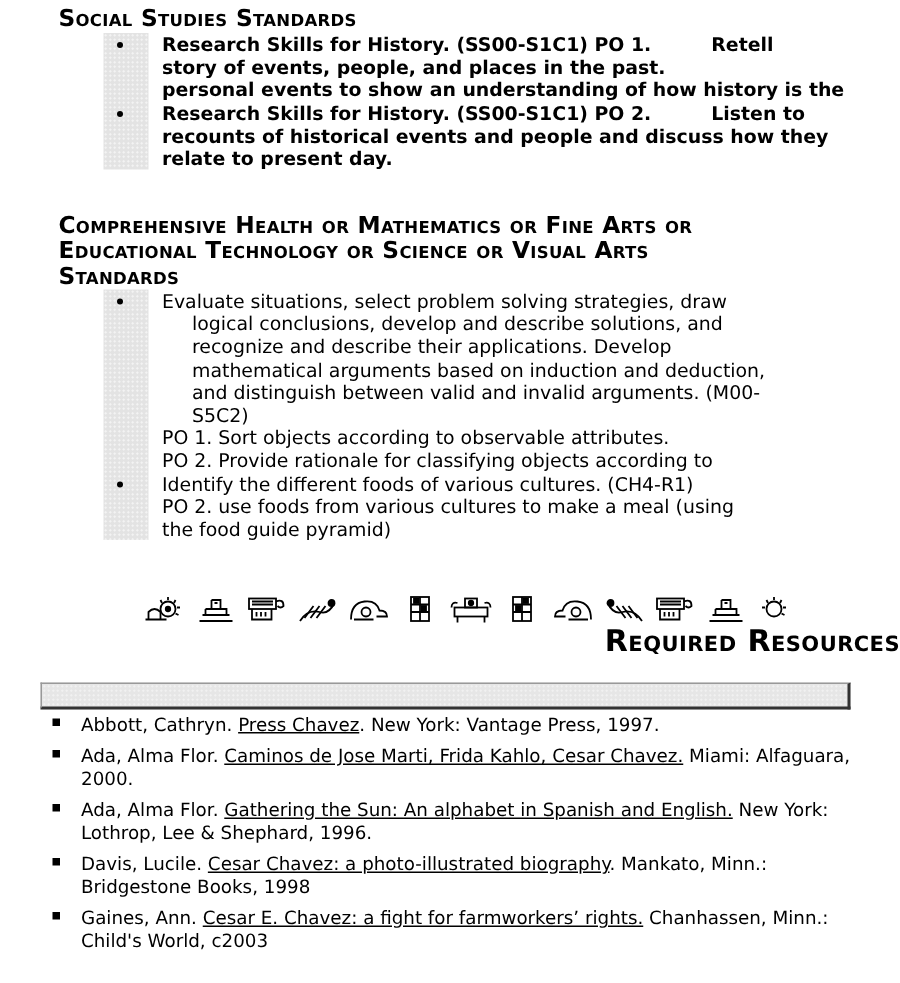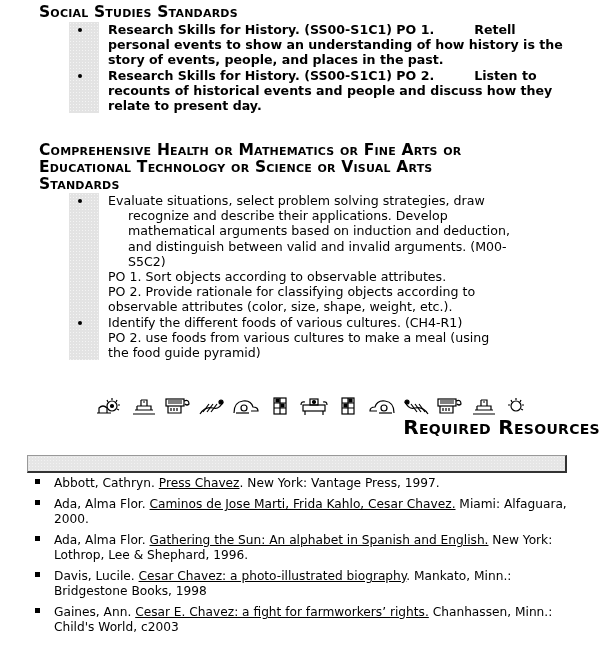--- a/index.html
+++ b/index.html
@@ -136,49 +136,49 @@
 <body>
 
 <h2 class="heading" style="top:4px;">Social Studies Standards</h2>
 
 <div class="std-block" style="top:22px;font-weight:bold;">
   <div class="shade"></div>
   <div class="std-line">
     <span class="bullet-dot"></span>
     <span>Research Skills for History. (SS00-S1C1) PO 1.</span><span class="tab-gap"></span><span>Retell</span>
   </div>
+  <div class="std-line">story of events, people, and places in the past.</div>
   <div class="std-line">personal events to show an understanding of how history is the</div>
-  <div class="std-line">story of events, people, and places in the past.</div>
   <div class="std-line">
     <span class="bullet-dot"></span>
     <span>Research Skills for History. (SS00-S1C1) PO 2.</span><span class="tab-gap"></span><span>Listen to</span>
   </div>
   <div class="std-line">recounts of historical events and people and discuss how they</div>
   <div class="std-line">relate to present day.</div>
 </div>
 
 <div class="heading" style="top:142px;">
   <div>Comprehensive Health or Mathematics or Fine Arts or</div>
   <div>Educational Technology or Science or Visual Arts</div>
   <div>Standards</div>
 </div>
 
 <div class="std-block" style="top:193px;">
   <div class="shade"></div>
   <div class="std-line">
     <span class="bullet-dot"></span>
     <span>Evaluate situations, select problem solving strategies, draw</span>
   </div>
+  <div class="std-line indent">logical conclusions, develop and describe solutions, and</div>
   <div class="std-line indent">recognize and describe their applications. Develop</div>
   <div class="std-line indent">mathematical arguments based on induction and deduction,</div>
   <div class="std-line indent">and distinguish between valid and invalid arguments. (M00-</div>
   <div class="std-line indent">S5C2)</div>
   <div class="std-line">PO 1.  Sort objects according to observable attributes.</div>
   <div class="std-line">PO 2.  Provide rationale for classifying objects according to</div>
-  <div class="std-line">observable attributes (color, size, shape, weight, etc.).</div>
   <div class="std-line">
     <span class="bullet-dot"></span>
     <span>Identify the different foods of various cultures. (CH4-R1)</span>
   </div>
   <div class="std-line">PO 2. use foods from various cultures to make a meal (using</div>
   <div class="std-line">the food guide pyramid)</div>
 </div>
 
 <div class="glyph-row">
   <svg class="glyph" viewBox="0 0 30 20">

